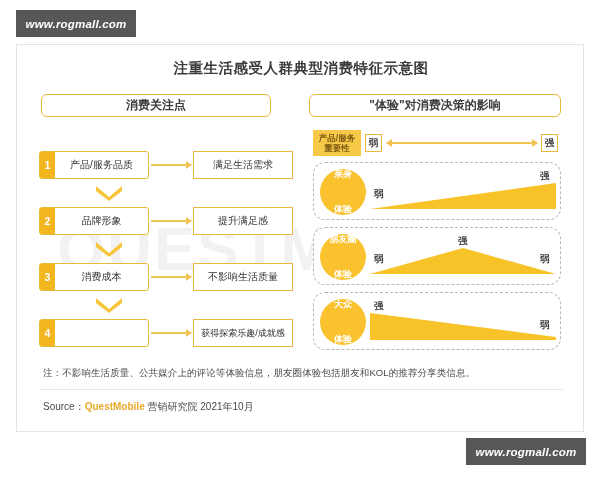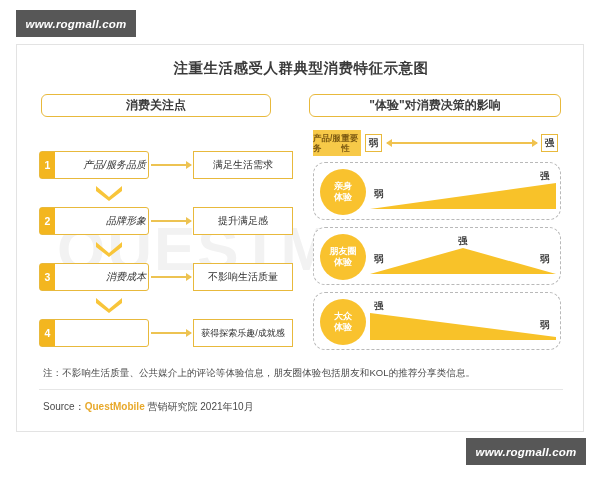--- a/index.html
+++ b/index.html
@@ -81,26 +81,25 @@
   .concern .num{
     width:15px;height:100%;
     background:#f3b61f;
     color:#ffffff;
     font-size:10.5px;font-weight:700;
     display:flex;align-items:center;justify-content:center;
     flex:0 0 15px;
   }
   .concern .ctext{
     flex:1;
-    text-align:right;
+    text-align:center;
     font-size:10px;color:#333333;
     line-height:1.15;
-    padding:0 2px;
+    padding:0 14px;
     white-space:pre-line;
-    font-style:italic;
   }
   .arrow-h{
     position:absolute;left:112px;top:13px;width:40px;height:2px;
     background:#edc352;
   }
   .arrow-h:after{
     content:"";position:absolute;right:-1px;top:-3px;
     border-left:6px solid #edc352;
     border-top:4px solid transparent;
     border-bottom:4px solid transparent;
@@ -120,21 +119,21 @@
     position:absolute;left:79px;
     width:26px;height:15px;
   }
   .chev svg{display:block;}
 
   
   .imp-row{position:absolute;left:296px;top:85px;width:248px;height:26px;}
   .imp-label{
     position:absolute;left:0;top:0;width:48px;height:26px;
     background:#f7c948;
-    display:flex;flex-direction:row;align-items:center;justify-content:center;
+    display:flex;flex-direction:column;align-items:center;justify-content:center;
     font-size:8.5px;font-weight:700;color:#7d5a12;
     line-height:1.2;
     box-sizing:border-box;
   }
   .sc-box{
     position:absolute;top:4px;width:17px;height:18px;
     box-sizing:border-box;
     border:1.2px solid #e8b93c;
     background:#ffffff;
     display:flex;align-items:center;justify-content:center;
@@ -161,21 +160,21 @@
     position:absolute;left:296px;width:248px;height:58px;
     box-sizing:border-box;
     border:1.3px dashed #b9b9b9;
     border-radius:12px;
     background:#ffffff;
   }
   .exp-circle{
     position:absolute;left:6px;top:6px;width:46px;height:46px;
     border-radius:50%;
     background:#f9c22e;
-    display:flex;flex-direction:column;align-items:center;justify-content:center;
+    display:flex;flex-direction:column;align-items:center;justify-content:space-between;
     font-size:9px;font-weight:700;color:#ffffff;
     line-height:1.25;
   }
   .wedge{position:absolute;left:56px;top:6px;width:186px;height:46px;}
   .wedge svg{display:block;}
   .wlab{
     position:absolute;
     font-size:9.5px;font-weight:700;color:#3b3b3b;
   }
 

